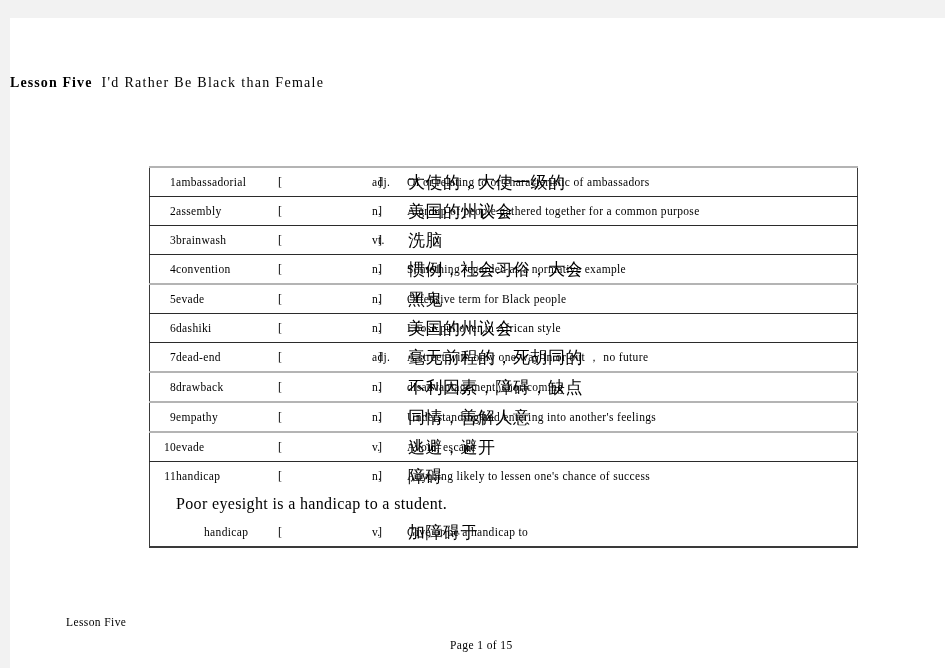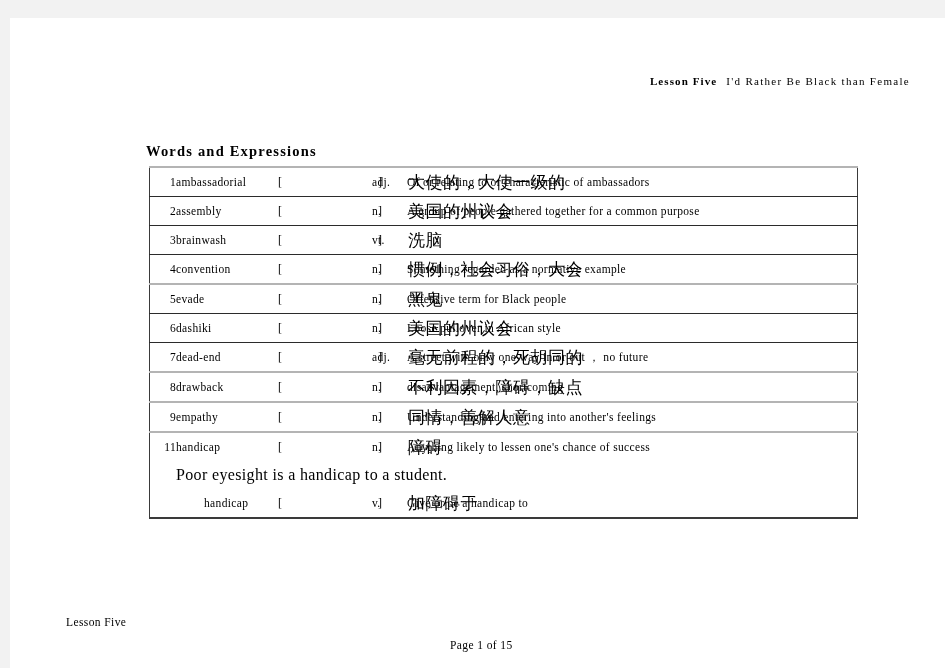--- a/index.html
+++ b/index.html
@@ -30,22 +30,22 @@
     height: 650px;
     background: #ffffff;
   }
 
   
   .doc-title {
     position: absolute;
     left: 0;
     top: 57px;
     width: 900px;
-    text-align: right;
-    font-size: 11px;
+    text-align: left;
+    font-size: 14px;
     letter-spacing: 0.4px;
     white-space: nowrap;
   }
   .doc-title .lesson {
     font-weight: bold;
     letter-spacing: 1.1px;
   }
   .doc-title .subject {
     font-weight: normal;
     letter-spacing: 1.3px;
@@ -160,21 +160,20 @@
 </head>
 <body>
 
 <div id="viewport">
   <div id="page">
 
     <div class="doc-title">
       <span class="lesson">Lesson Five</span><span class="subject">I'd Rather Be Black than Female</span>
     </div>
 
-    <div class="section-heading">Words and Expressions</div>
 
     <table class="vocab-table">
       <tbody>
 
         <tr class="rule-dark">
           <td class="c-num">1</td>
           <td class="c-word">ambassadorial</td>
           <td class="c-phon">
             <span class="bracket-open">[</span>
             <span class="bracket-close">]</span>
@@ -273,20 +272,31 @@
           <td class="c-word">empathy</td>
           <td class="c-phon">
             <span class="bracket-open">[</span>
             <span class="bracket-close">]</span>
           </td>
           <td class="c-pos">n.</td>
           <td class="c-cn"><span class="cn cn-fixed">同情，善解人意</span></td>
           <td class="c-def">Understanding and entering into another's feelings</td>
         </tr>
 
+        <tr class="rule-dark">
+          <td class="c-num">10</td>
+          <td class="c-word">evade</td>
+          <td class="c-phon">
+            <span class="bracket-open">[</span>
+            <span class="bracket-close">]</span>
+          </td>
+          <td class="c-pos">v.</td>
+          <td class="c-cn"><span class="cn cn-fixed">逃避，避开</span></td>
+          <td class="c-def">Avoid, escape</td>
+        </tr>
 
         <tr class="rule-none">
           <td class="c-num">11</td>
           <td class="c-word">handicap</td>
           <td class="c-phon">
             <span class="bracket-open">[</span>
             <span class="bracket-close">]</span>
           </td>
           <td class="c-pos">n.</td>
           <td class="c-cn"><span class="cn cn-fixed">障碍</span></td>

